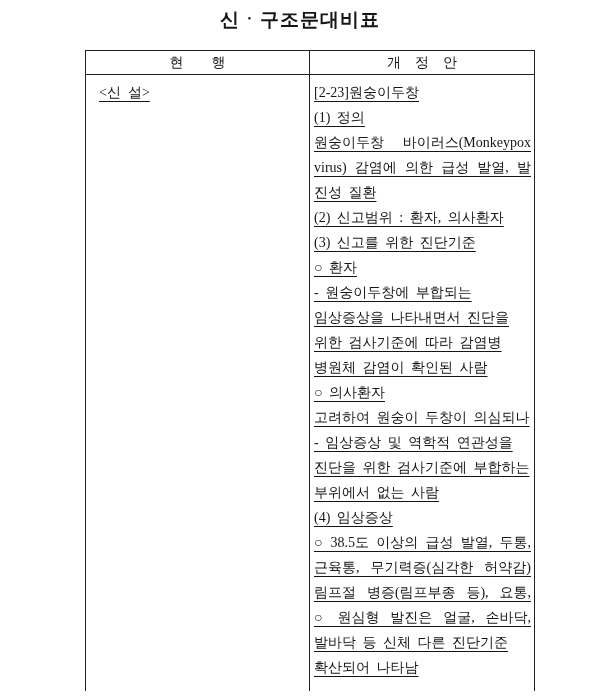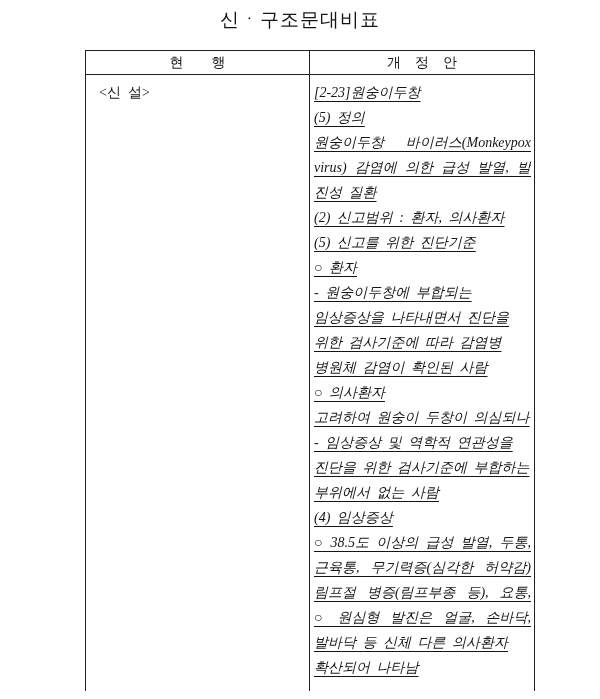--- a/index.html
+++ b/index.html
@@ -13,21 +13,21 @@
     height: 699px;
     overflow: hidden;
     font-family: "Liberation Serif", "DejaVu Serif", serif;
     color: #151515;
   }
   .doc-title {
     margin: 0;
     padding-top: 7px;
     text-align: center;
     font-size: 19px;
-    font-weight: normal;
+    font-weight: bold;
     letter-spacing: 1px;
   }
   .cmp-table {
     position: absolute;
     left: 85px;
     top: 50px;
     width: 450px;
     box-sizing: border-box;
     border: 1px solid #222222;
     border-bottom: none;
@@ -61,41 +61,41 @@
   .body-cell-amd {
     flex: 1;
     box-sizing: border-box;
     padding: 5px 3px 0 4px;
     overflow: hidden;
   }
   .new-label {
     font-size: 14px;
     line-height: 25px;
     white-space: pre;
+    text-decoration: underline;
     text-underline-offset: 4px;
     text-decoration-thickness: 1px;
   }
   .line {
     height: 25px;
     line-height: 25px;
     font-size: 14px;
     word-spacing: 3px;
     white-space: nowrap;
     overflow: hidden;
   }
   .line.justify {
     white-space: normal;
     text-align: justify;
     text-align-last: justify;
   }
   .line span {
     text-decoration: underline;
     text-underline-offset: 4px;
     text-decoration-thickness: 1px;
-    font-style: italic;
   }
 </style>
 </head>
 <body>
 
 <div>
 
   <h1 class="doc-title">신ㆍ구조문대비표</h1>
 
   <div class="cmp-table">
@@ -104,41 +104,41 @@
       <div class="header-cell cur">현        행</div>
       <div class="header-cell amd">개    정    안</div>
     </div>
 
     <div class="row body-row">
       <div class="body-cell-cur">
         <span class="new-label">&lt;신  설&gt;</span>
       </div>
       <div class="body-cell-amd">
           <div class="line"><span>[2-23]원숭이두창</span></div>
-          <div class="line"><span>(5) 정의</span></div>
+          <div class="line"><span>(1) 정의</span></div>
           <div class="line justify"><span>원숭이두창 바이러스(Monkeypox</span></div>
           <div class="line justify"><span>virus) 감염에 의한 급성 발열, 발</span></div>
           <div class="line"><span>진성 질환</span></div>
           <div class="line"><span>(2) 신고범위 : 환자, 의사환자</span></div>
-          <div class="line"><span>(5) 신고를 위한 진단기준</span></div>
+          <div class="line"><span>(3) 신고를 위한 진단기준</span></div>
           <div class="line"><span>○ 환자</span></div>
           <div class="line"><span>- 원숭이두창에 부합되는</span></div>
           <div class="line"><span>임상증상을 나타내면서 진단을</span></div>
           <div class="line"><span>위한 검사기준에 따라 감염병</span></div>
           <div class="line"><span>병원체 감염이 확인된 사람</span></div>
           <div class="line"><span>○ 의사환자</span></div>
           <div class="line"><span>고려하여 원숭이 두창이 의심되나</span></div>
           <div class="line"><span>- 임상증상 및 역학적 연관성을</span></div>
           <div class="line"><span>진단을 위한 검사기준에 부합하는</span></div>
           <div class="line"><span>부위에서 없는 사람</span></div>
           <div class="line"><span>(4) 임상증상</span></div>
           <div class="line justify"><span>○ 38.5도 이상의 급성 발열, 두통,</span></div>
           <div class="line justify"><span>근육통, 무기력증(심각한 허약감)</span></div>
           <div class="line justify"><span>림프절 병증(림프부종 등), 요통,</span></div>
           <div class="line justify"><span>○ 원심형 발진은 얼굴, 손바닥,</span></div>
-          <div class="line"><span>발바닥 등 신체 다른 의사환자</span></div>
+          <div class="line"><span>발바닥 등 신체 다른 진단기준</span></div>
           <div class="line"><span>확산되어 나타남</span></div>
         </div>
     </div>
 
   </div>
 
 </div>
 
 </body></html>

